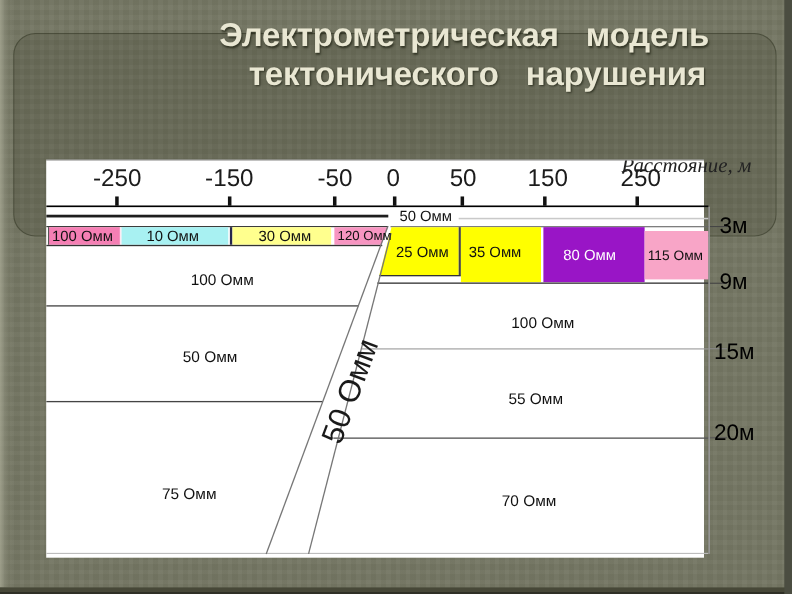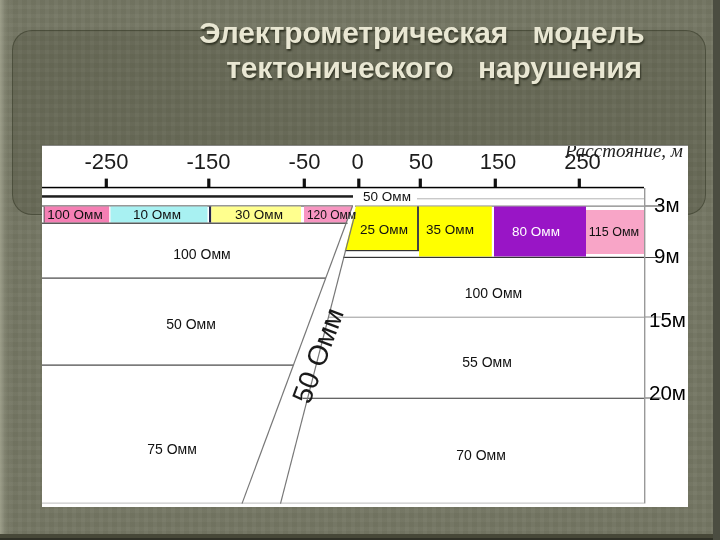--- a/index.html
+++ b/index.html
@@ -22,21 +22,21 @@
     background:rgba(22,25,8,0.13);border:1px solid rgba(48,52,34,0.5);"></div>
 
   <div class="abs" style="left:62px;top:16px;width:720px;text-align:center;
     font-family:'Liberation Sans',sans-serif;font-weight:bold;font-size:30px;letter-spacing:-0.15px;color:#e9e7d3;
     text-shadow:1px 1.5px 2px rgba(30,32,18,0.75);">Электрометрическая&nbsp;&nbsp;&nbsp;модель</div>
 
   <div class="abs" style="left:74px;top:51px;width:720px;text-align:center;
     font-family:'Liberation Sans',sans-serif;font-weight:bold;font-size:30px;letter-spacing:-0.15px;color:#e9e7d3;
     text-shadow:1px 1.5px 2px rgba(30,32,18,0.75);">тектонического&nbsp;&nbsp;&nbsp;нарушения</div>
 
-  <div class="abs" style="left:42px;top:145px;width:646px;height:362px;background:#ffffff;border-top:1px solid rgba(35,35,30,0.55);box-sizing:border-box;">
+  <div class="abs" style="left:42px;top:145px;width:598px;height:362px;background:#ffffff;border-top:1px solid rgba(35,35,30,0.55);box-sizing:border-box;">
   <svg width="646" height="362" viewBox="0 0 646 362" style="position:absolute;left:0;top:0;" font-family="Liberation Sans, sans-serif">
 
     <g fill="#1c1c1c" font-size="22" text-anchor="middle" transform="translate(0,1)">
       <text x="64.5" y="22">-250</text>
       <text x="166.5" y="22">-150</text>
       <text x="262.5" y="22">-50</text>
       <text x="315.5" y="22">0</text>
       <text x="379" y="22">50</text>
       <text x="456" y="22">150</text>
       <text x="540.5" y="22">250</text>

